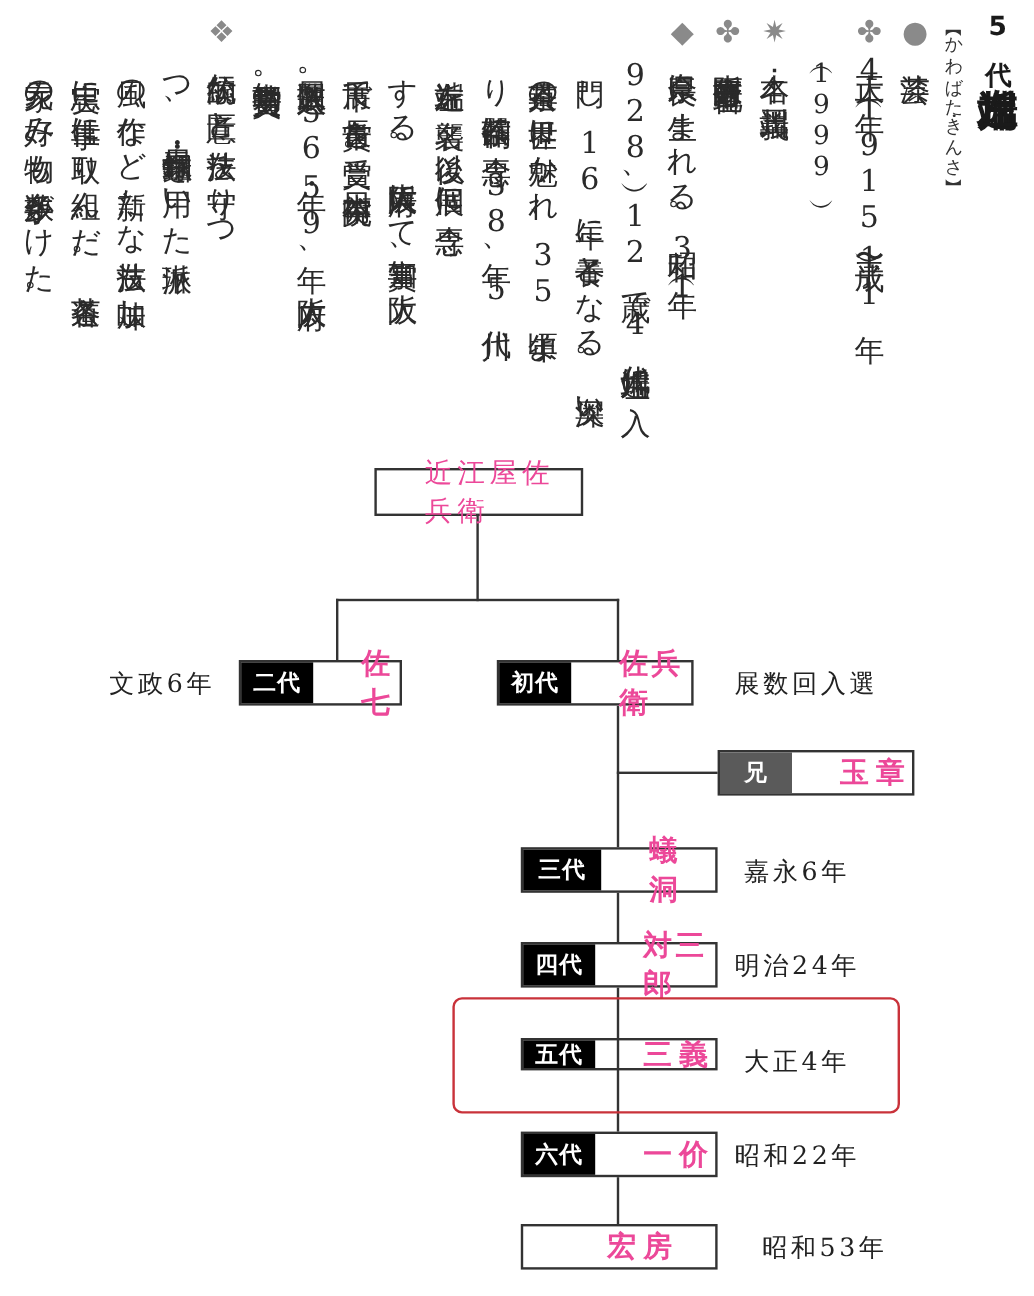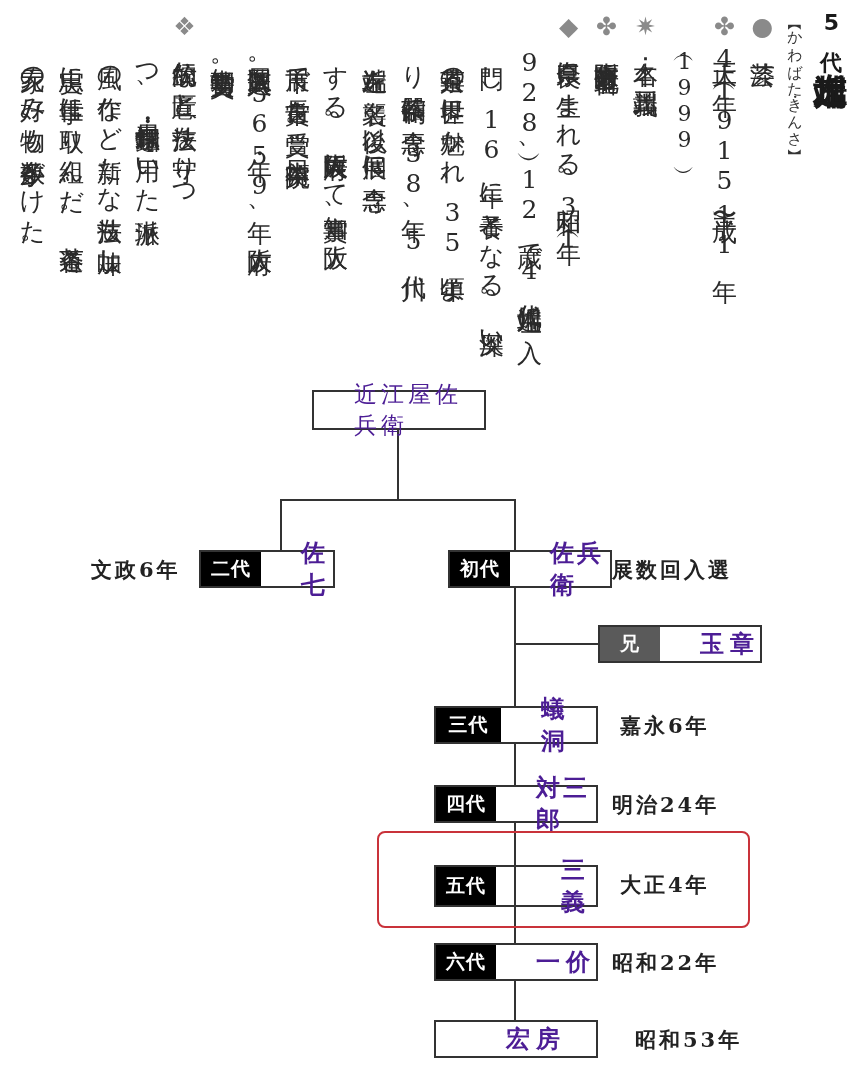--- a/index.html
+++ b/index.html
@@ -14,22 +14,22 @@
   .name-main{font-size:34px;line-height:38px;margin-top:12px;display:inline-block;}
   .reading{position:absolute;left:784px;top:20px;writing-mode:vertical-rl;text-orientation:upright;
        font-family:"DejaVu Sans","Liberation Sans",sans-serif;font-size:15px;line-height:22px;color:#333;}
   
   .line{position:absolute;background:#333;}
   .box{position:absolute;border:2px solid #333;background:#fff;display:flex;align-items:stretch;
        box-sizing:border-box;font-family:"DejaVu Serif","Liberation Serif",serif;font-weight:bold;}
   .gen{background:#000;color:#fff;display:flex;align-items:center;justify-content:center;
        font-size:19px;letter-spacing:1px;}
   .gen.gray{background:#5a5a5a;}
-  .nm{flex:1;display:flex;align-items:center;justify-content:center;font-size:24px;letter-spacing:6px;color:#4c1d95;padding-left:40px;}
-  .yr{position:absolute;font-family:"DejaVu Serif","Liberation Serif",serif;font-weight:bold;
+  .nm{flex:1;display:flex;align-items:center;justify-content:center;font-size:24px;letter-spacing:6px;color:#ec4899;padding-left:40px;}
+  .yr{position:absolute;font-family:"DejaVu Serif","Liberation Serif",serif;font-weight:normal;
        font-size:21px;letter-spacing:3px;color:#222;}
   .highlight{position:absolute;left:377px;top:831px;width:373px;height:97px;border:2px solid #c9323a;
        border-radius:8px;box-sizing:border-box;}
 </style>
 </head>
 <body>
 
 <div class="name-title">
   <span class="name-gen">5代</span><span class="name-main">川端近左</span>
 </div>
@@ -80,21 +80,21 @@
 <div class="box" style="left:312px;top:390px;width:174px;height:40px;">
   <div class="nm" style="font-size:23px;letter-spacing:4px;font-weight:normal;">近江屋佐兵衛</div>
 </div>
 
 <div class="yr" style="left:91px;top:556px;">文政6年</div>
 <div class="box" style="left:199px;top:550px;width:136px;height:38px;justify-content:space-between;">
   <div class="gen" style="width:60px;">二代</div>
   <div class="nm">佐七</div>
 </div>
 
-<div class="box" style="left:448px;top:550px;width:164px;height:38px;">
+<div class="box" style="left:414px;top:550px;width:164px;height:38px;">
   <div class="gen" style="width:60px;">初代</div>
   <div class="nm" style="letter-spacing:3px;">佐兵衛</div>
 </div>
 <div class="yr" style="left:612px;top:556px;">展数回入選</div>
 
 <div class="box" style="left:598px;top:625px;width:164px;height:38px;">
   <div class="gen gray" style="width:60px;">兄</div>
   <div class="nm">玉章</div>
 </div>
 
@@ -104,21 +104,21 @@
 </div>
 <div class="yr" style="left:620px;top:712px;">嘉永6年</div>
 
 <div class="box" style="left:434px;top:785px;width:164px;height:38px;">
   <div class="gen" style="width:60px;">四代</div>
   <div class="nm" style="letter-spacing:3px;">対三郎</div>
 </div>
 <div class="yr" style="left:612px;top:791px;">明治24年</div>
 
 <div class="highlight"></div>
-<div class="box" style="left:434px;top:865px;width:164px;height:42px;background:transparent;gap:25px;">
+<div class="box" style="left:434px;top:865px;width:164px;height:27px;background:transparent;">
   <div class="gen" style="width:60px;">五代</div>
   <div class="nm" style="background:transparent;">三義</div>
 </div>
 <div class="yr" style="left:620px;top:871px;">大正4年</div>
 
 <div class="box" style="left:434px;top:943px;width:164px;height:38px;">
   <div class="gen" style="width:60px;">六代</div>
   <div class="nm">一价</div>
 </div>
 <div class="yr" style="left:612px;top:949px;">昭和22年</div>

